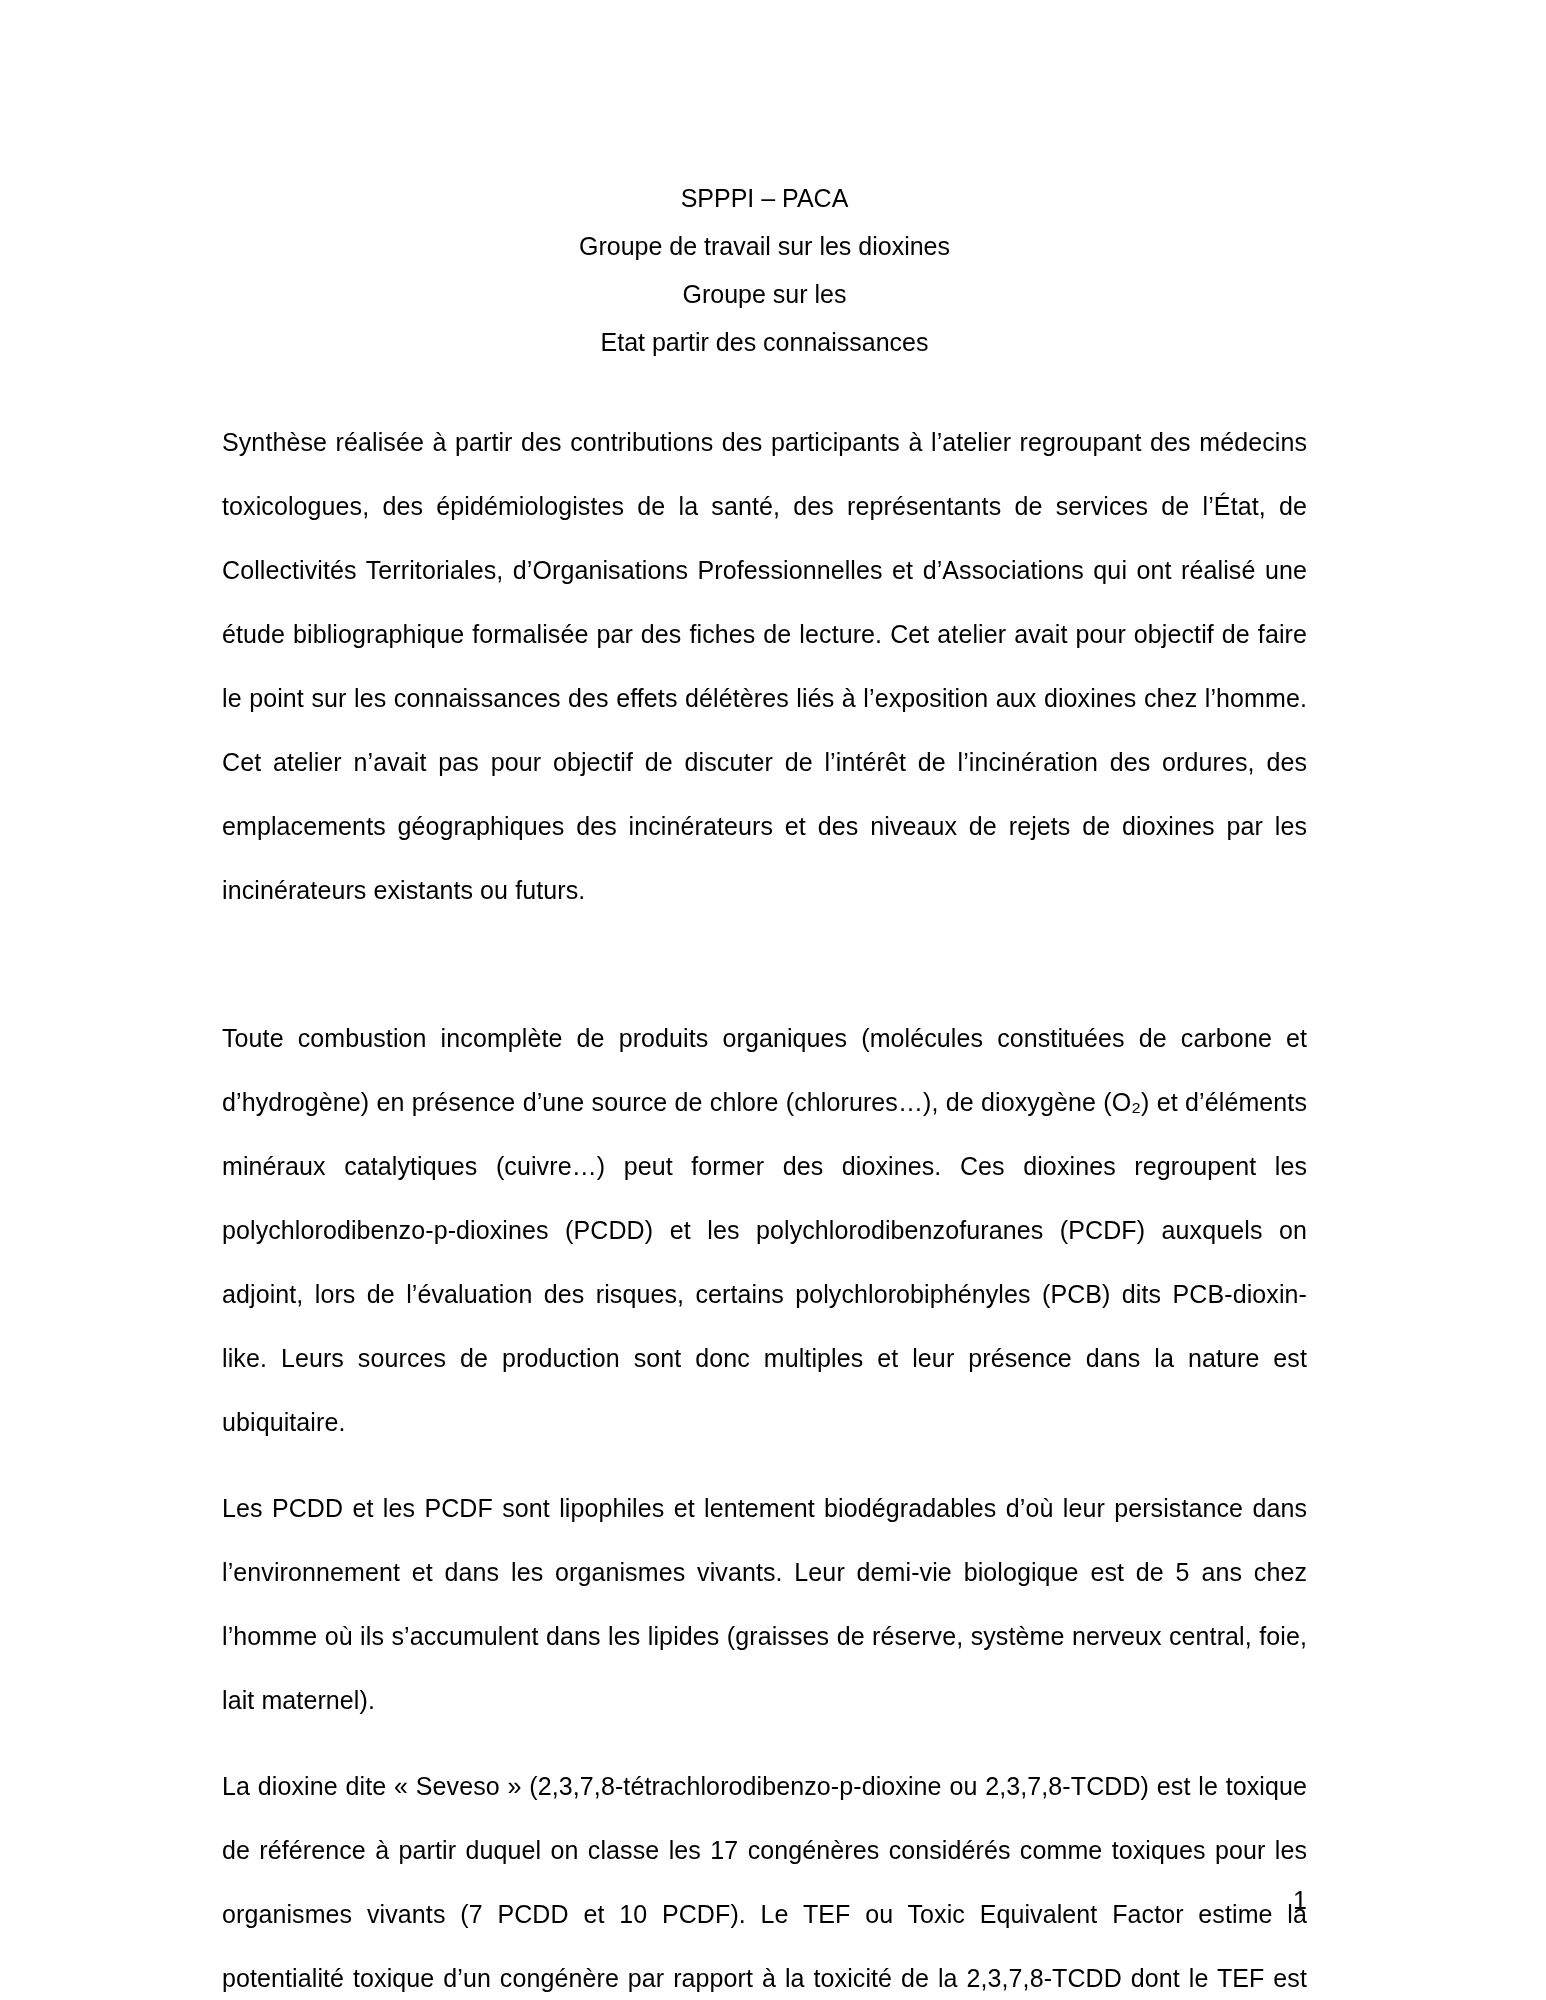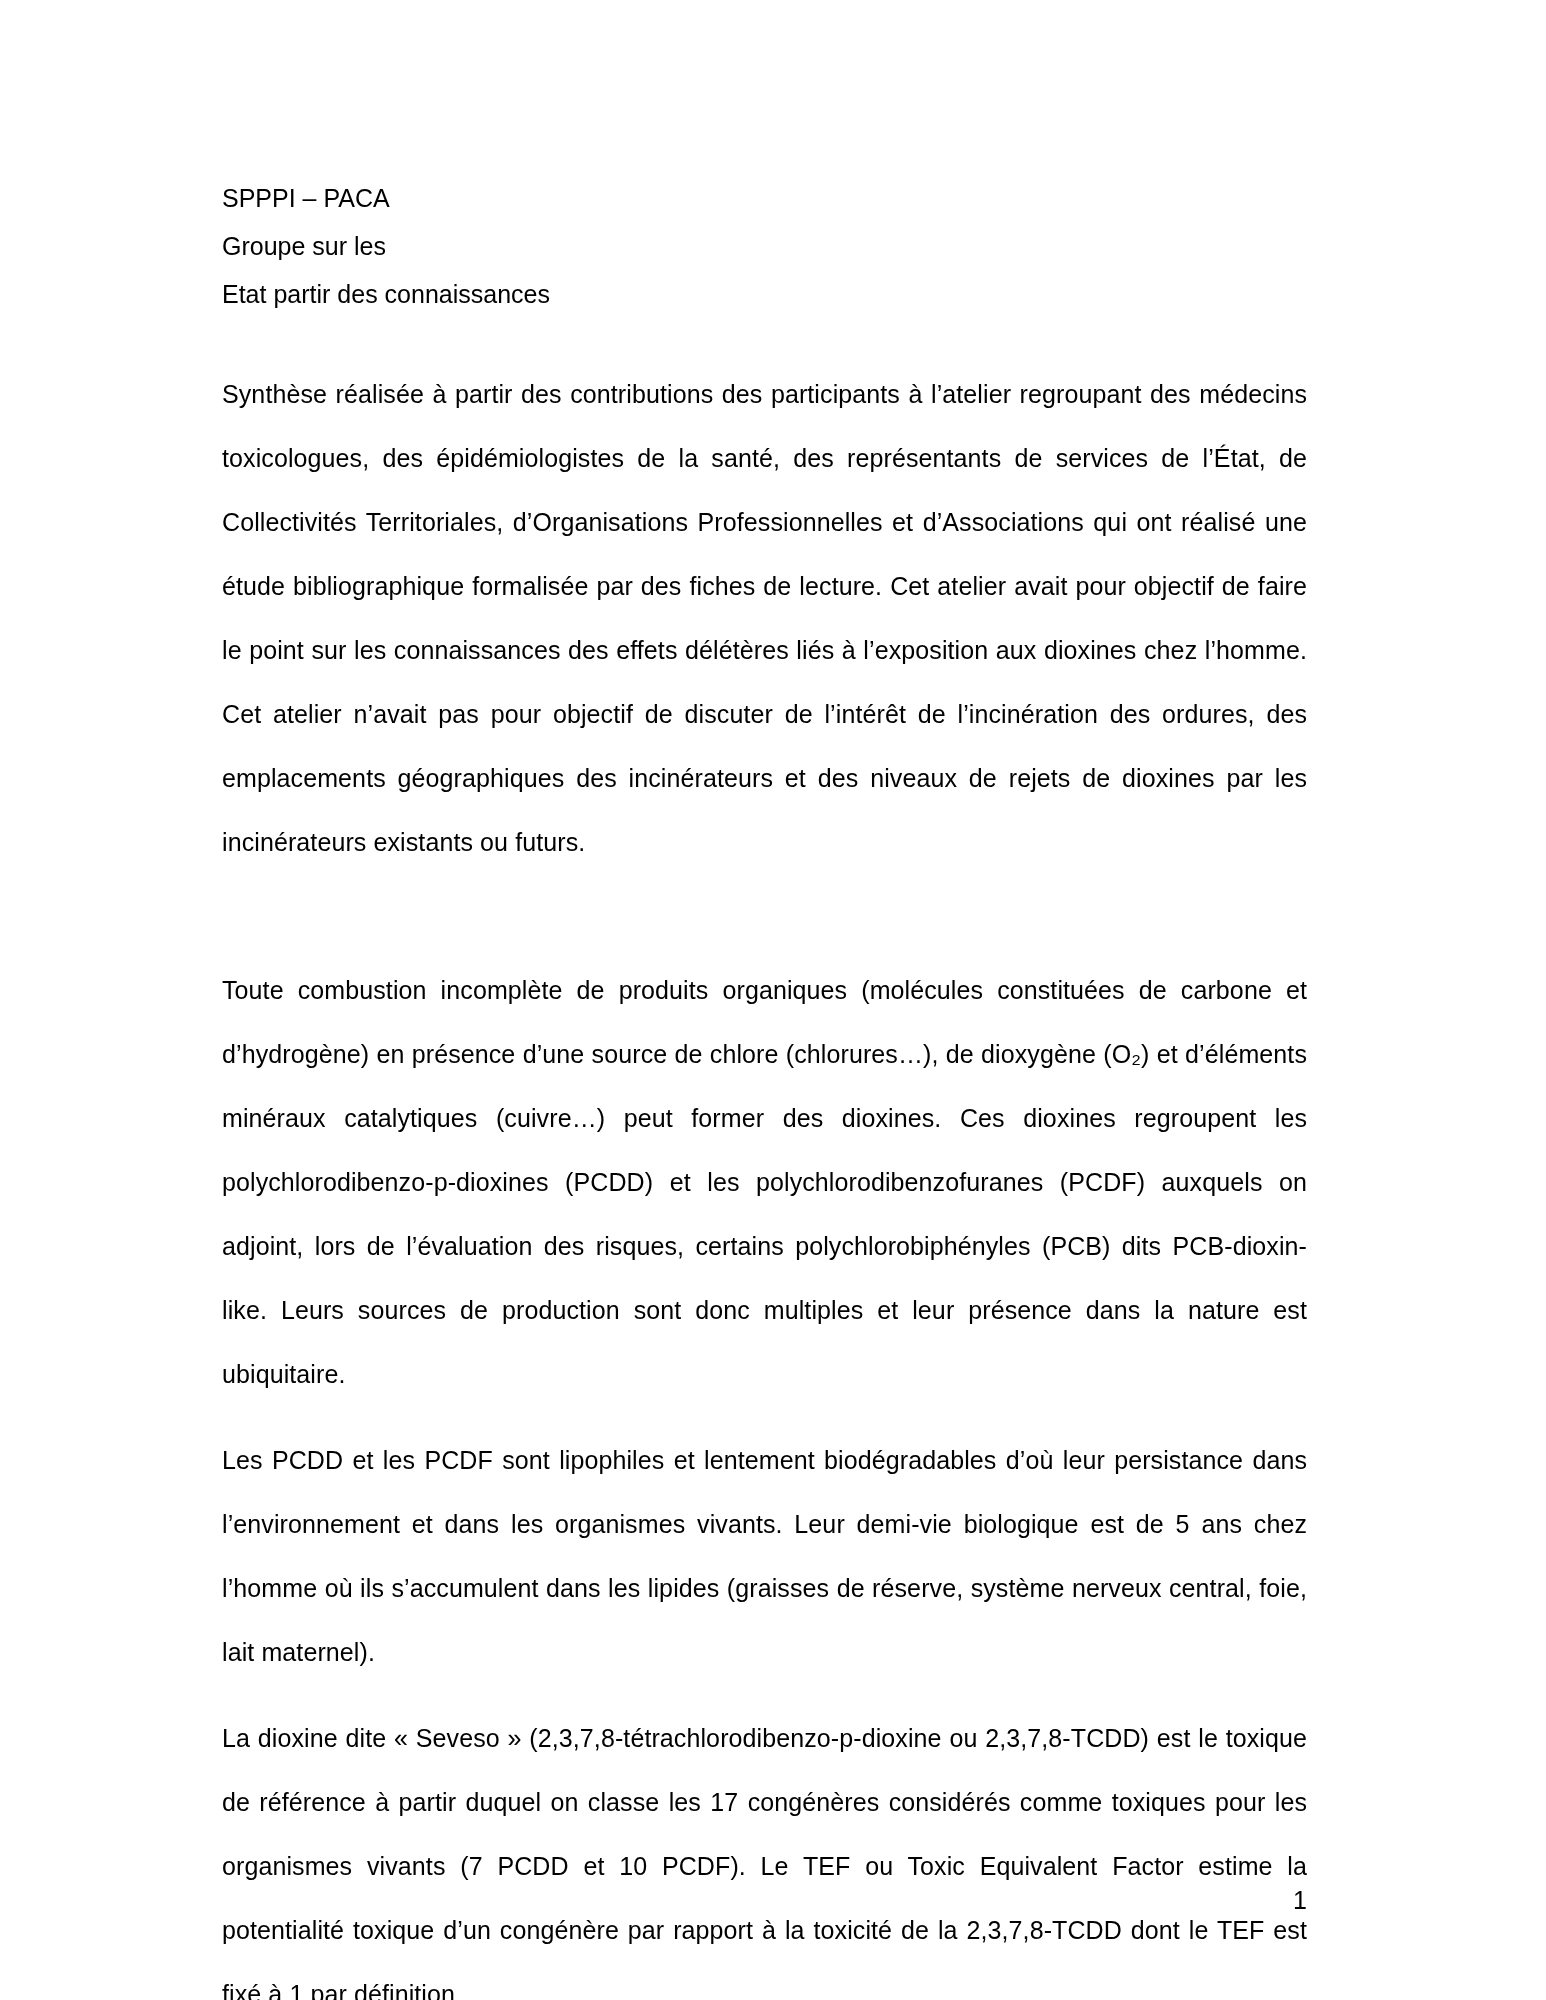--- a/index.html
+++ b/index.html
@@ -17,21 +17,21 @@
     font-family: "Liberation Sans", "DejaVu Sans", sans-serif;
     overflow: hidden;
   }
   .content {
     position: absolute;
     left: 222px;
     top: 174px;
     width: 1085px;
   }
   .title-block {
-    text-align: left;
+    text-align: center;
     font-size: 25px;
     line-height: 48px;
     margin: 0 0 44px 0;
   }
   .title-line {
     white-space: nowrap;
   }
   .body-paragraph {
     margin: 0 0 22px 0;
     font-size: 25px;
@@ -53,20 +53,21 @@
   }
 </style>
 </head>
 <body>
 
 <div class="page">
   <div class="content">
 
     <div class="title-block">
       <div class="title-line">SPPPI – PACA</div>
+      <div class="title-line">Groupe de travail sur les dioxines</div>
       <div class="title-line">Groupe sur les</div>
       <div class="title-line">Etat partir des connaissances</div>
     </div>
 
     <p class="body-paragraph gap-after">Synthèse réalisée à partir des contributions des participants à l’atelier regroupant des médecins toxicologues, des épidémiologistes de la santé, des représentants de services de l’État, de Collectivités Territoriales, d’Organisations Professionnelles et d’Associations qui ont réalisé une étude bibliographique formalisée par des fiches de lecture. Cet atelier avait pour objectif de faire le point sur les connaissances des effets délétères liés à l’exposition aux dioxines chez l’homme. Cet atelier n’avait pas pour objectif de discuter de l’intérêt de l’incinération des ordures, des emplacements géographiques des incinérateurs et des niveaux de rejets de dioxines par les incinérateurs existants ou futurs.</p>
 
     <p class="body-paragraph">Toute combustion incomplète de produits organiques (molécules constituées de carbone et d’hydrogène) en présence d’une source de chlore (chlorures…), de dioxygène (O₂) et d’éléments minéraux catalytiques (cuivre…) peut former des dioxines. Ces dioxines regroupent les polychlorodibenzo-p-dioxines (PCDD) et les polychlorodibenzofuranes (PCDF) auxquels on adjoint, lors de l’évaluation des risques, certains polychlorobiphényles (PCB) dits PCB-dioxin-like. Leurs sources de production sont donc multiples et leur présence dans la nature est ubiquitaire.</p>
 
     <p class="body-paragraph">Les PCDD et les PCDF sont lipophiles et lentement biodégradables d’où leur persistance dans l’environnement et dans les organismes vivants. Leur demi-vie biologique est de 5 ans chez l’homme où ils s’accumulent dans les lipides (graisses de réserve, système nerveux central, foie, lait maternel).</p>
 

